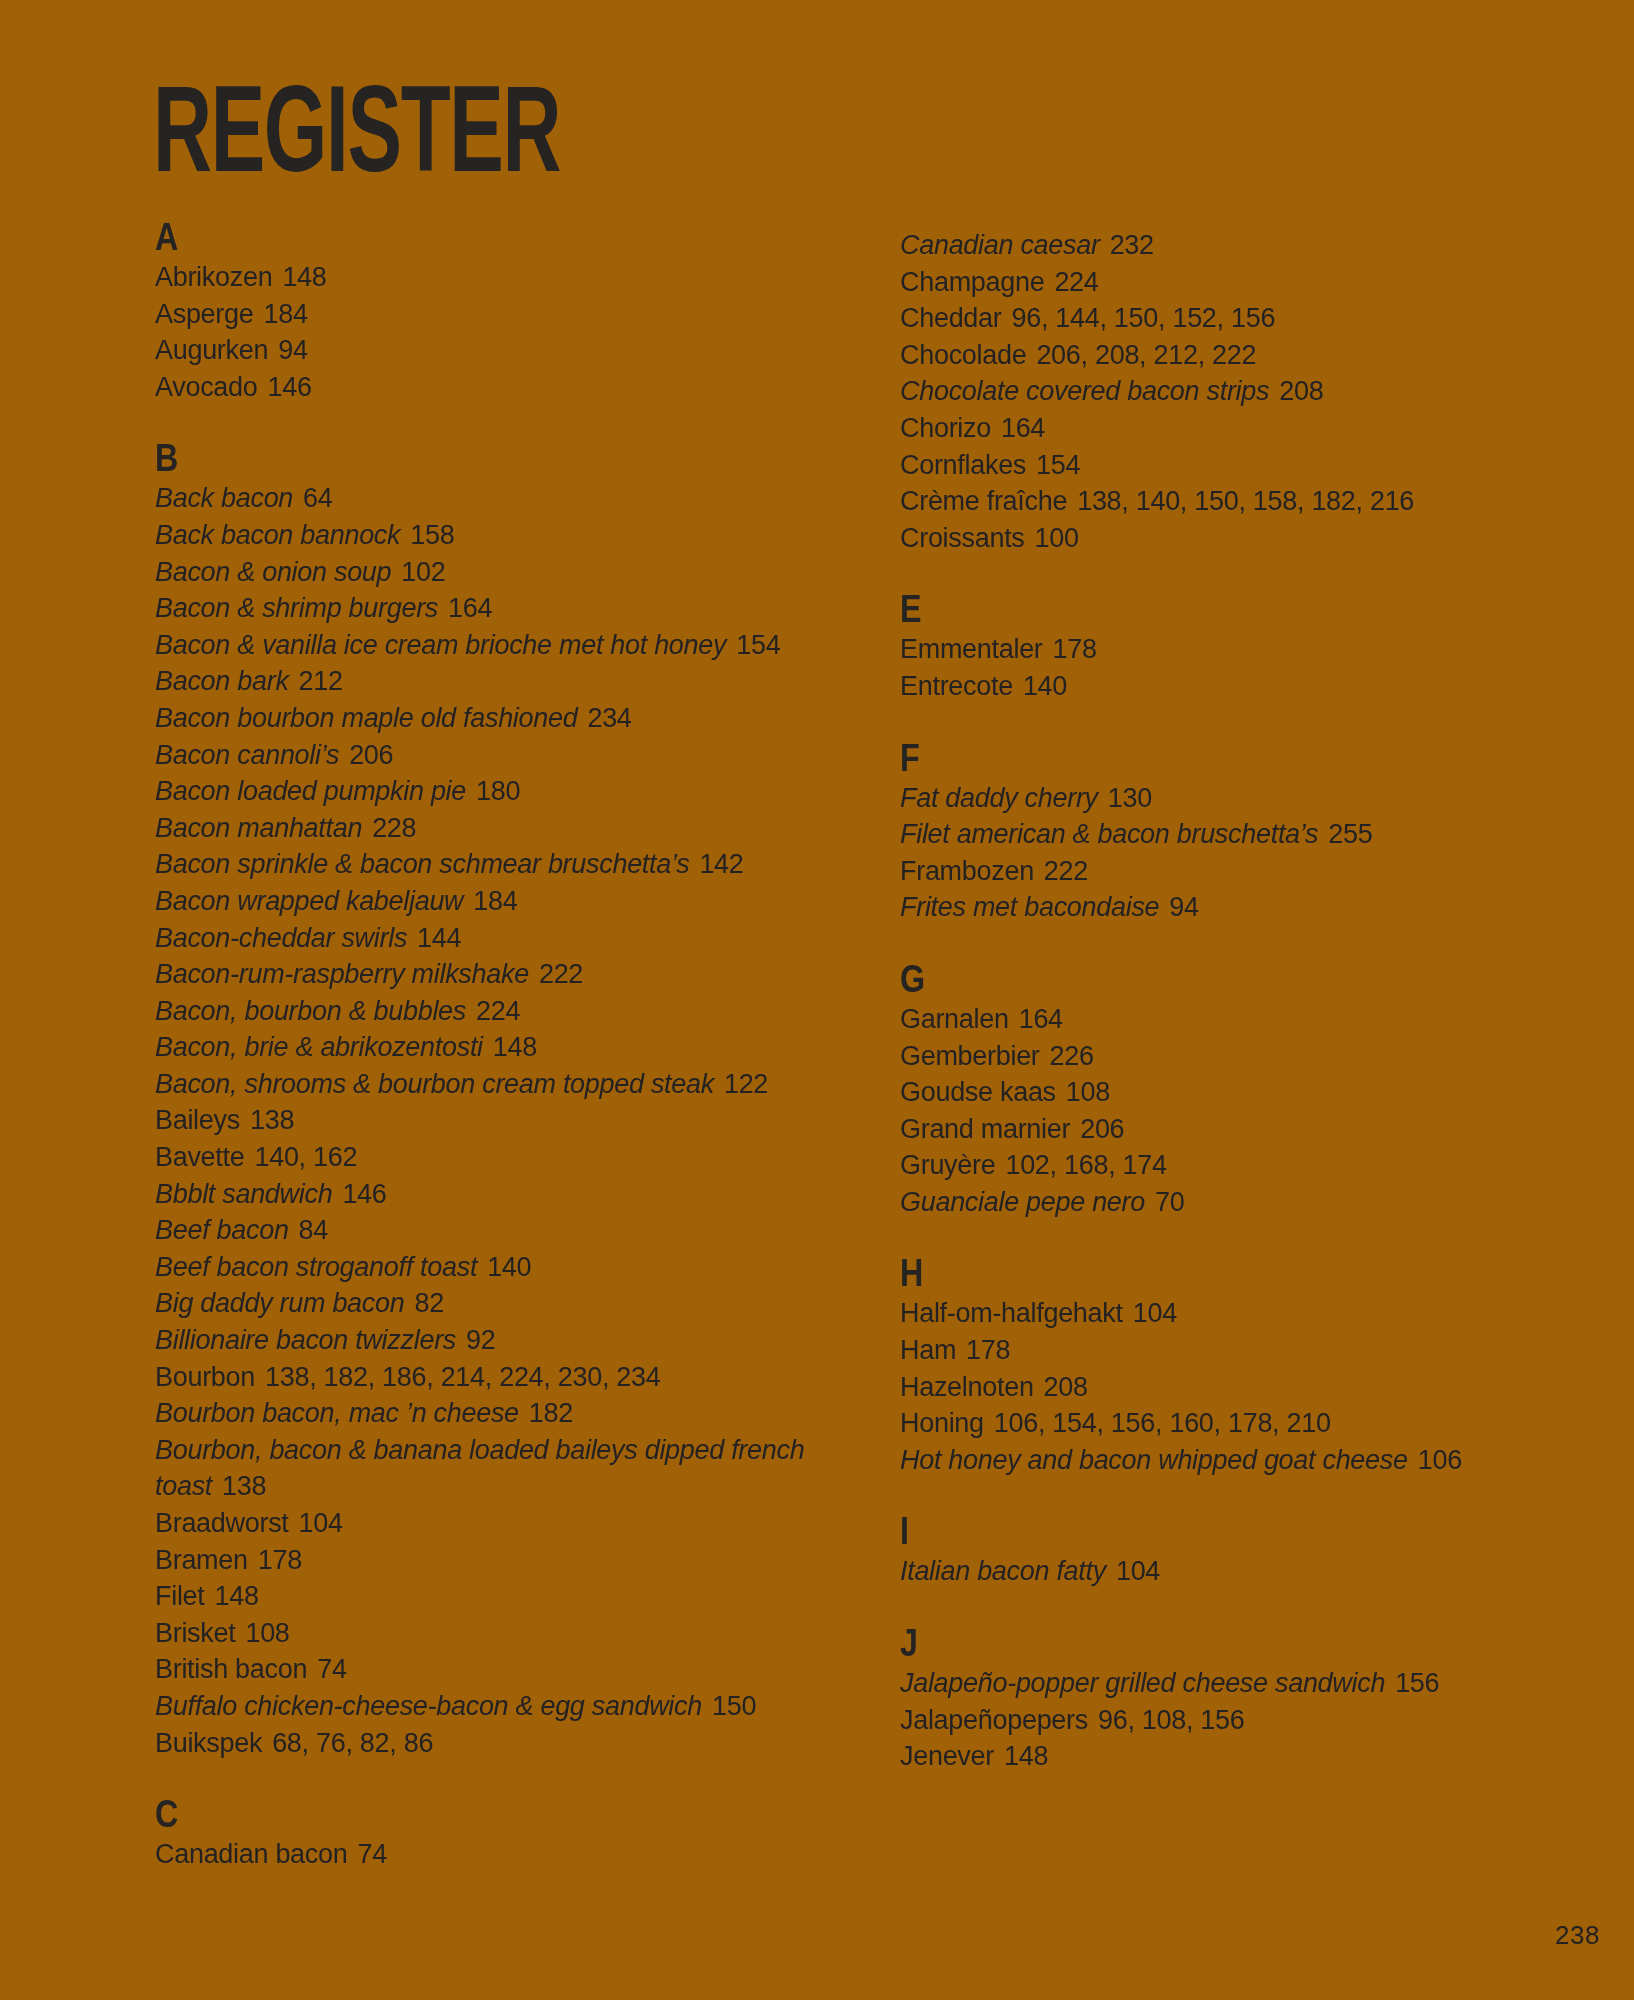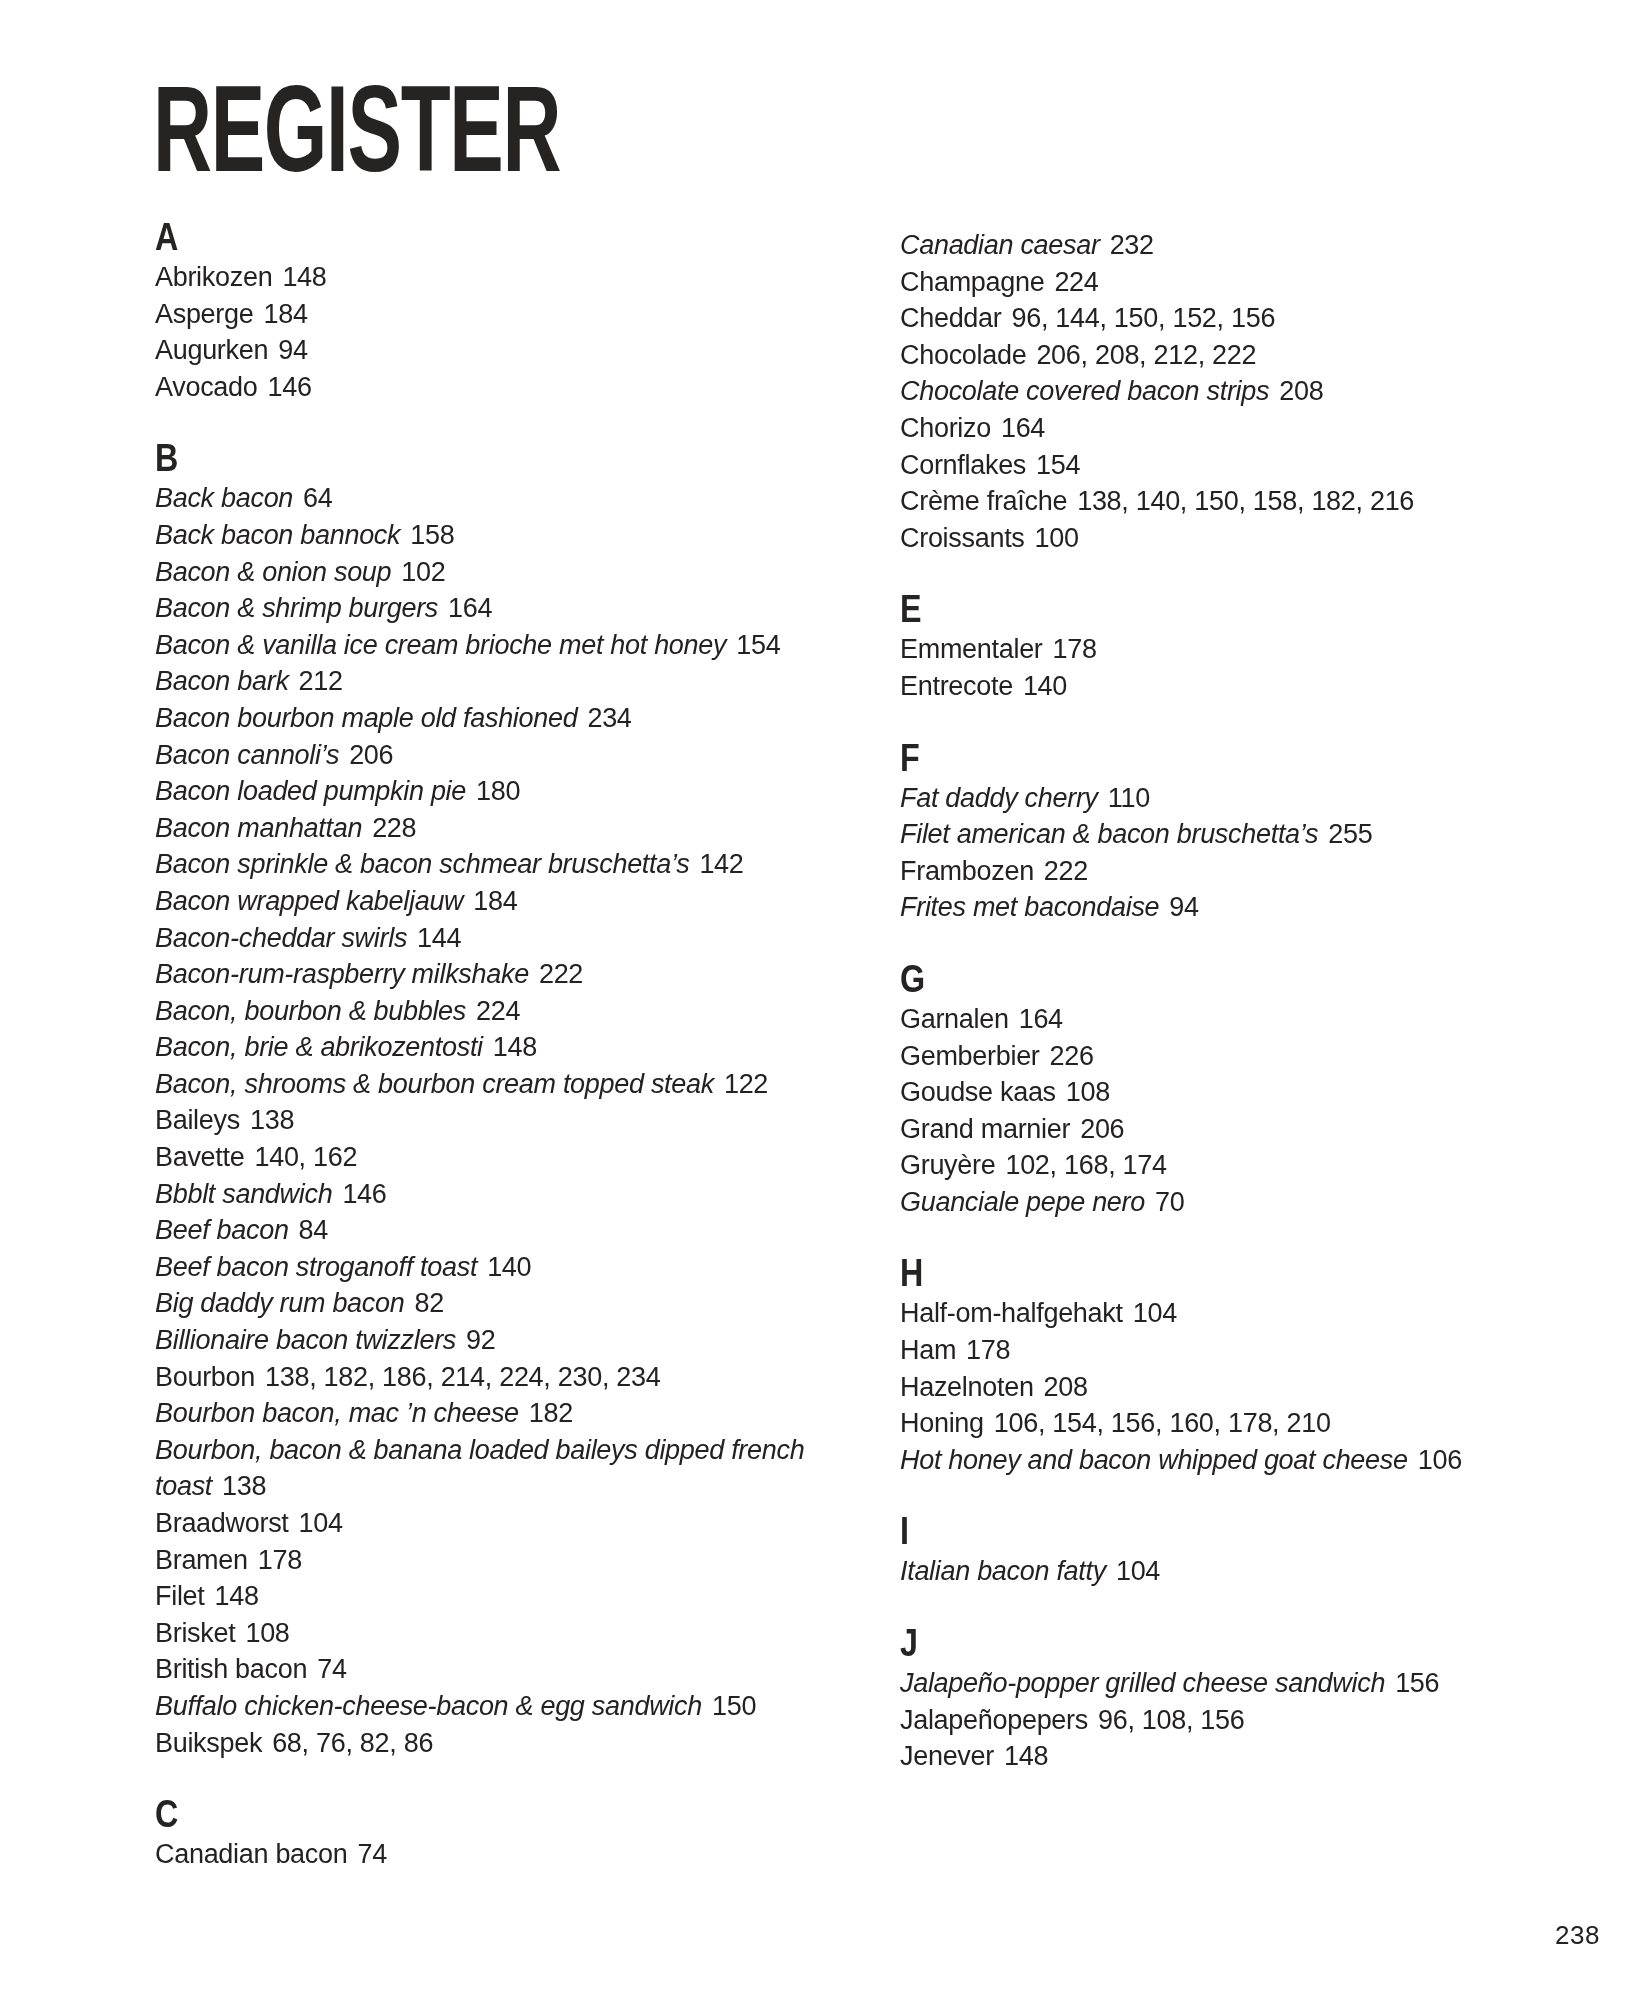--- a/index.html
+++ b/index.html
@@ -5,21 +5,21 @@
   html, body {
     margin: 0;
     padding: 0;
     background: #e8e8e8;
   }
   .page {
     position: relative;
     width: 1634px;
     height: 2000px;
     margin: 0 auto;
-    background: #ffffff;
+    background: #a16207;
     overflow: hidden;
     font-family: "Liberation Sans", sans-serif;
     color: #242122;
   }
   .title {
     position: absolute;
     left: 153px;
     top: 62px;
     font-size: 122px;
     line-height: 1.1;
@@ -135,21 +135,21 @@
         <div class="entry"><span class="nm">Crème fraîche</span><span class="pg">138, 140, 150, 158, 182, 216</span></div>
         <div class="entry"><span class="nm">Croissants</span><span class="pg">100</span></div>
       </div>
       <div class="section">
         <div class="sec-header">E</div>
         <div class="entry"><span class="nm">Emmentaler</span><span class="pg">178</span></div>
         <div class="entry"><span class="nm">Entrecote</span><span class="pg">140</span></div>
       </div>
       <div class="section">
         <div class="sec-header">F</div>
-        <div class="entry"><span class="nm it">Fat daddy cherry</span><span class="pg">110</span></div>
+        <div class="entry"><span class="nm it">Fat daddy cherry</span><span class="pg">130</span></div>
         <div class="entry"><span class="nm it">Filet american &amp; bacon bruschetta’s</span><span class="pg">255</span></div>
         <div class="entry"><span class="nm">Frambozen</span><span class="pg">222</span></div>
         <div class="entry"><span class="nm it">Frites met bacondaise</span><span class="pg">94</span></div>
       </div>
       <div class="section">
         <div class="sec-header">G</div>
         <div class="entry"><span class="nm">Garnalen</span><span class="pg">164</span></div>
         <div class="entry"><span class="nm">Gemberbier</span><span class="pg">226</span></div>
         <div class="entry"><span class="nm">Goudse kaas</span><span class="pg">108</span></div>
         <div class="entry"><span class="nm">Grand marnier</span><span class="pg">206</span></div>

